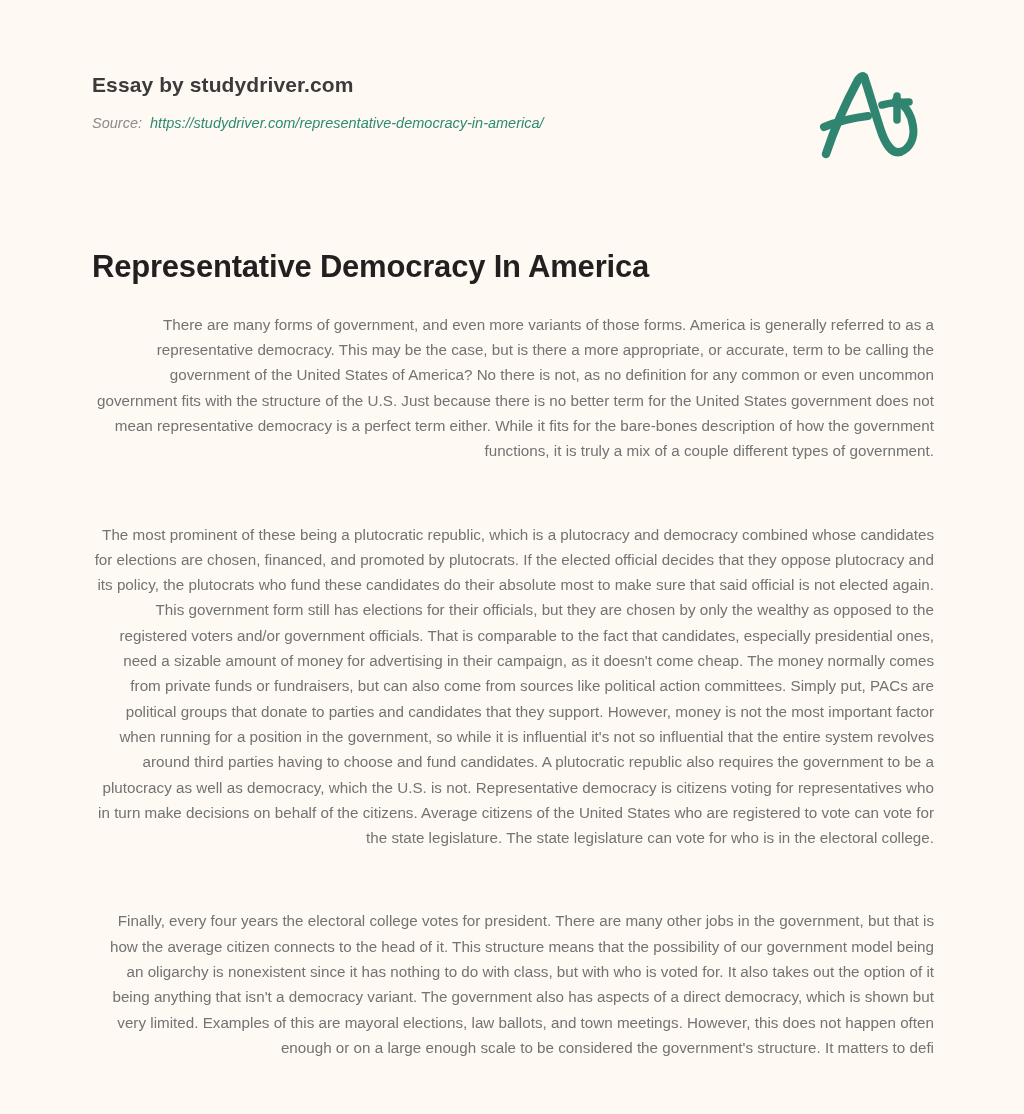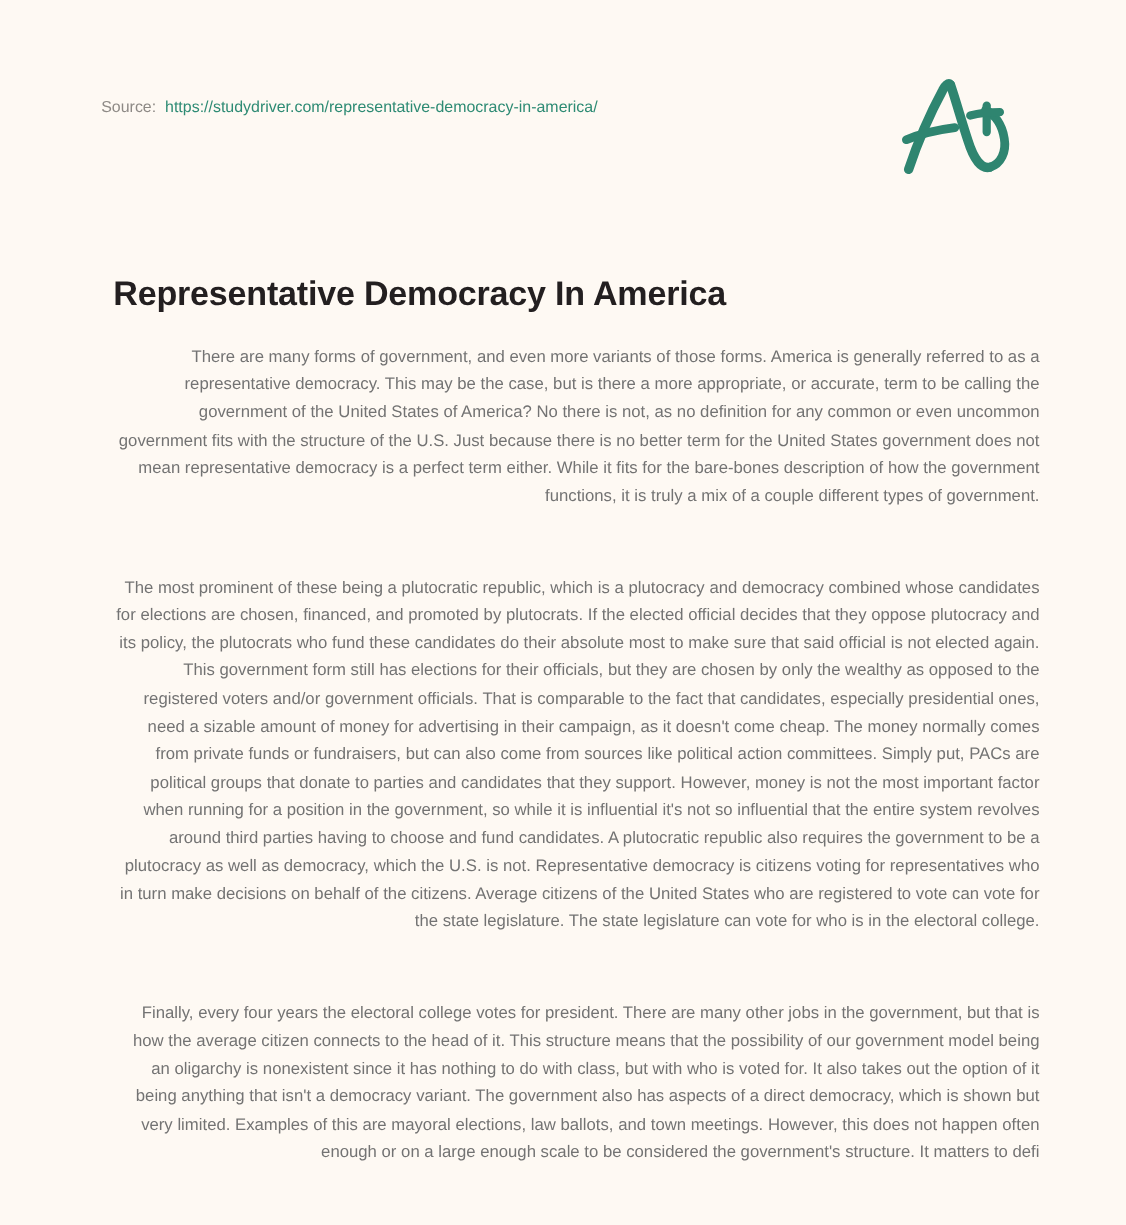--- a/index.html
+++ b/index.html
@@ -46,20 +46,21 @@
     letter-spacing: 0.1px;
     line-height: 1.2;
     margin: 0;
   }
 
   .source-line {
     margin-top: 17px;
     font-size: 14.5px;
     line-height: 1.3;
     white-space: nowrap;
+    font-style: italic;
   }
 
   .source-label {
     color: #8e8a86;
   }
 
   .source-url {
     color: #2e8b74;
     text-decoration: none;
   }
@@ -74,21 +75,21 @@
   }
   .logo svg {
     display: block;
     width: 112px;
     height: 100px;
   }
 
   
   .article {
     position: absolute;
-    left: 103px;
+    left: 92px;
     top: 248px;
     width: 842px;
   }
 
   .article-title {
     margin: 0;
     font-size: 31px;
     font-weight: bold;
     color: #231f20;
     letter-spacing: -0.2px;
@@ -113,20 +114,21 @@
   }
 </style>
 </head>
 <body>
 
 <div class="page">
 
   <div class="header">
 
     <div class="brand-block">
+      <div class="brand-title">Essay by studydriver.com</div>
 
       <div class="source-line">
         <span class="source-label">Source:</span>
         <span>&nbsp;</span><a class="source-url" href="#">https://studydriver.com/representative-democracy-in-america/</a>
       </div>
     </div>
 
     <div class="logo">
       <svg viewBox="0 0 112 100" xmlns="http://www.w3.org/2000/svg">
         <g fill="none" stroke="#2f8570" stroke-linecap="round" stroke-linejoin="round">

